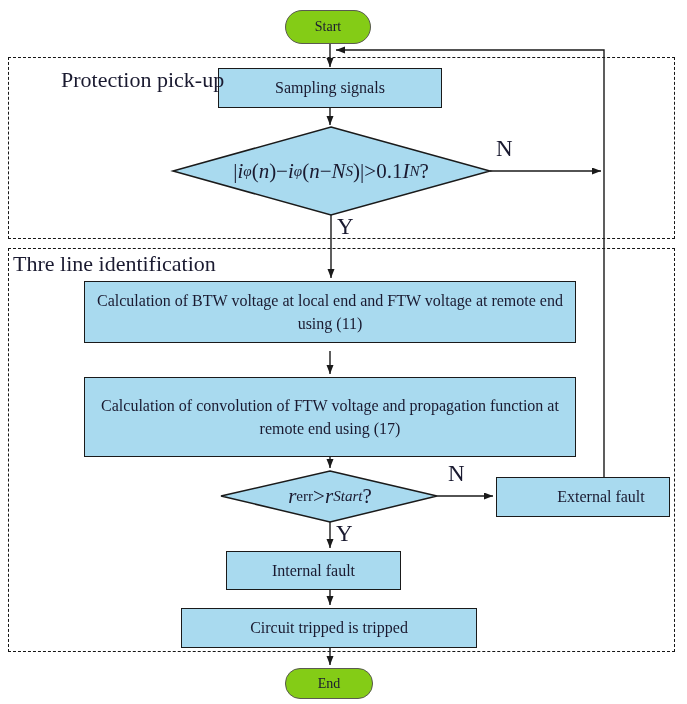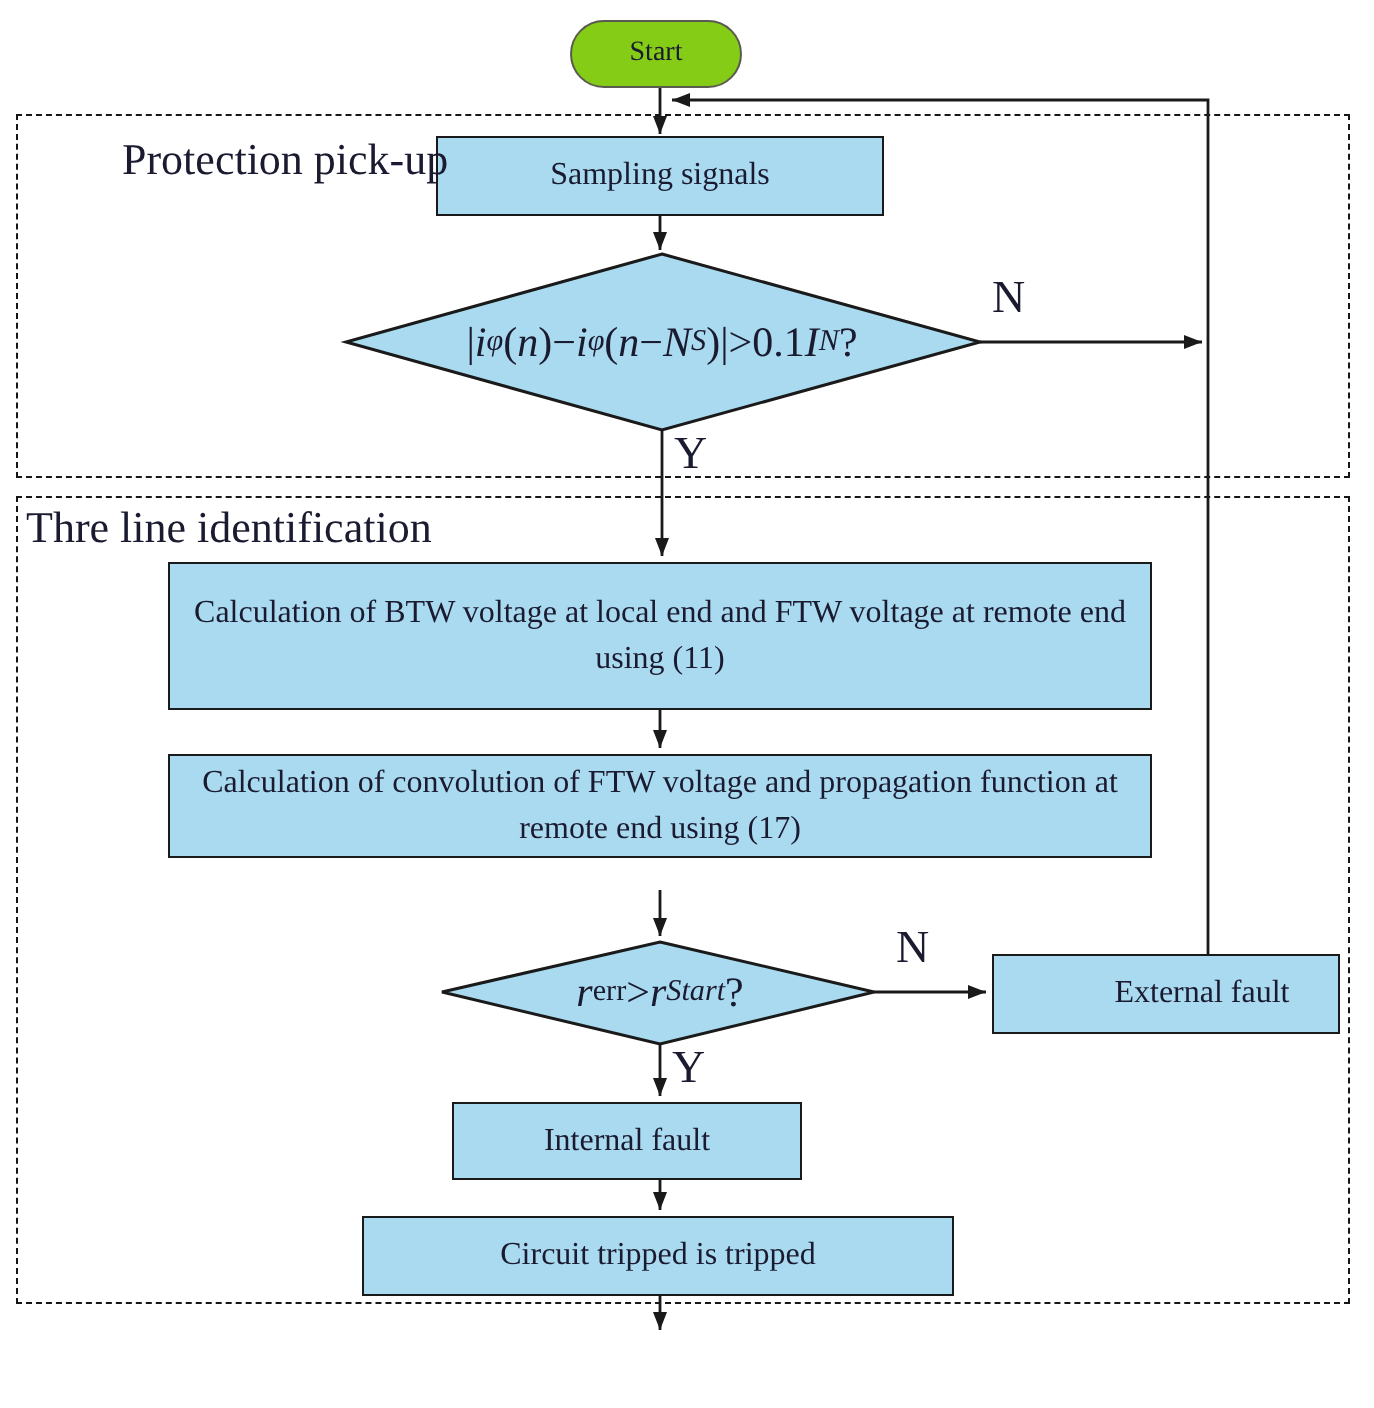--- a/index.html
+++ b/index.html
@@ -66,26 +66,29 @@
     </g>
     <g stroke="#1a1a1a" stroke-width="1.5" fill="#a9daef">
       <polygon points="331,127 490,171 331,215 173,171"></polygon>
       <polygon points="330,471 437,496 330,522 221,496"></polygon>
     </g>
   </svg>
 
   <div class="terminal" style="left:285px;top:10px;width:86px;height:34px;">
     <span>Start</span>
   </div>
+  <div class="terminal" style="left:285px;top:668px;width:88px;height:31px;border-radius:15px;">
+    <span>End</span>
+  </div>
 
   <div class="node" style="left:218px;top:68px;width:224px;height:40px;">Sampling signals</div>
 
-  <div class="node" style="left:84px;top:281px;width:492px;height:74px;padding:0 10px;">Calculation of BTW voltage at local end and FTW voltage at remote end using (11)</div>
+  <div class="node" style="left:84px;top:281px;width:492px;height:62px;padding:0 10px;">Calculation of BTW voltage at local end and FTW voltage at remote end using (11)</div>
 
-  <div class="node" style="left:84px;top:377px;width:492px;height:52px;padding:0 10px;text-align:center;">Calculation of convolution of FTW voltage and propagation function at remote end using (17)</div>
+  <div class="node" style="left:84px;top:377px;width:492px;height:80px;padding:0 10px;text-align:center;">Calculation of convolution of FTW voltage and propagation function at remote end using (17)</div>
 
   <div class="node" style="left:496px;top:477px;width:174px;height:40px;padding-left:36px;">External fault</div>
 
   <div class="node" style="left:226px;top:551px;width:175px;height:39px;">Internal fault</div>
 
   <div class="node" style="left:181px;top:608px;width:296px;height:40px;">Circuit tripped is tripped</div>
 
   <div class="dtext" style="left:185px;top:145px;width:292px;height:52px;">|<i>i</i><sub><i>φ</i></sub>(<i>n</i>)−<i>i</i><sub><i>φ</i></sub>(<i>n</i>−<i>N</i><sub><i>S</i></sub>)|&gt;0.1<i>I</i><sub><i>N</i></sub>?</div>
   <div class="dtext" style="left:235px;top:478px;width:190px;height:36px;"><i>r</i><sub>err</sub>&gt;<i>r</i><sub><i>Start</i></sub>?</div>
 

